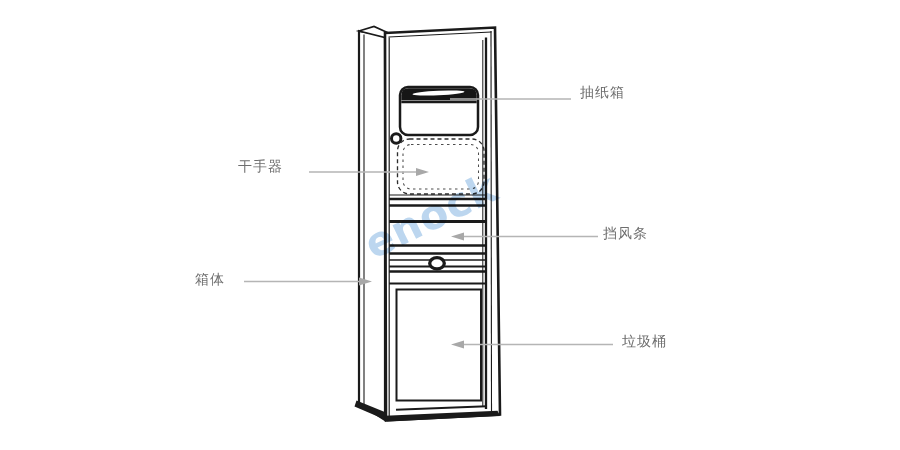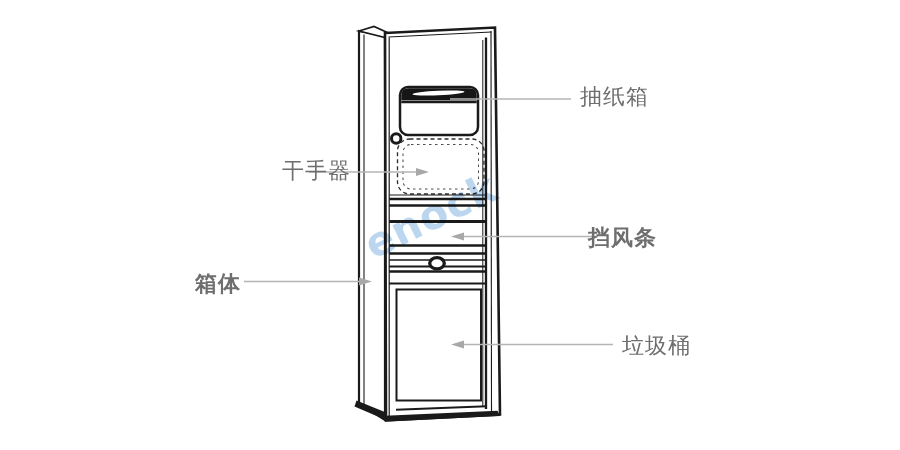--- a/index.html
+++ b/index.html
@@ -2,27 +2,27 @@
 <html><head>
 <meta charset="utf-8">
 <style>
   html,body{margin:0;padding:0;background:#ffffff;}
   .stage{
     position:relative;width:900px;height:450px;background:#ffffff;overflow:hidden;
     font-family:"Liberation Sans","DejaVu Sans",sans-serif;
   }
   .stage svg{position:absolute;left:0;top:0;}
   .diagram-label{
-    position:absolute;font-size:22px;color:#6e6e6e;letter-spacing:1px;
+    position:absolute;font-size:14px;color:#6e6e6e;letter-spacing:1px;
     white-space:nowrap;line-height:1.1;
   }
   #label-paper-box  {left:580px;top:85px;}
-  #label-hand-dryer {left:238px;top:159px;margin-left:44px;}
-  #label-wind-strip {left:588px;top:226px;font-weight:bold;}
-  #label-cabinet-body{left:195px;top:272px;font-weight:bold;}
+  #label-hand-dryer {left:238px;top:159px;}
+  #label-wind-strip {left:603px;top:226px;}
+  #label-cabinet-body{left:195px;top:272px;}
   #label-trash-bin  {left:622px;top:334px;font-family:Liberation Serif, serif;}
   .watermark{
     position:absolute;left:352px;top:192px;width:158px;text-align:center;
     font-size:41px;font-weight:bold;color:#9fc5e8;opacity:0.7;
     letter-spacing:1px;transform:rotate(-26deg);transform-origin:center center;
     mix-blend-mode:multiply;pointer-events:none;
     font-family:"DejaVu Sans","Liberation Sans",sans-serif;
   }
 </style>
 </head>

